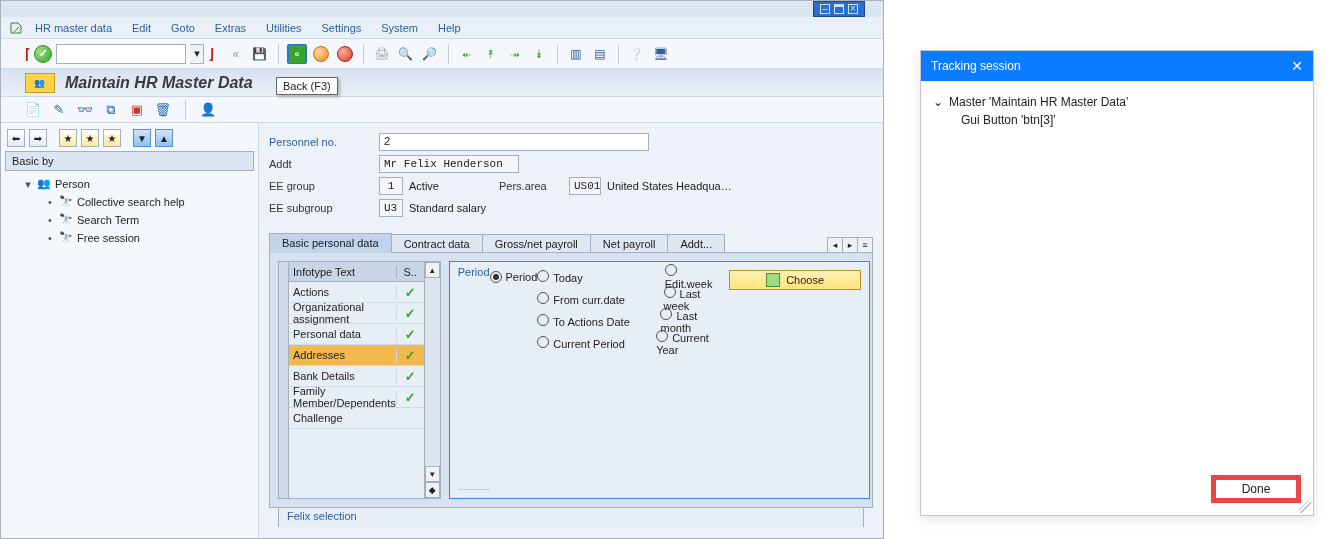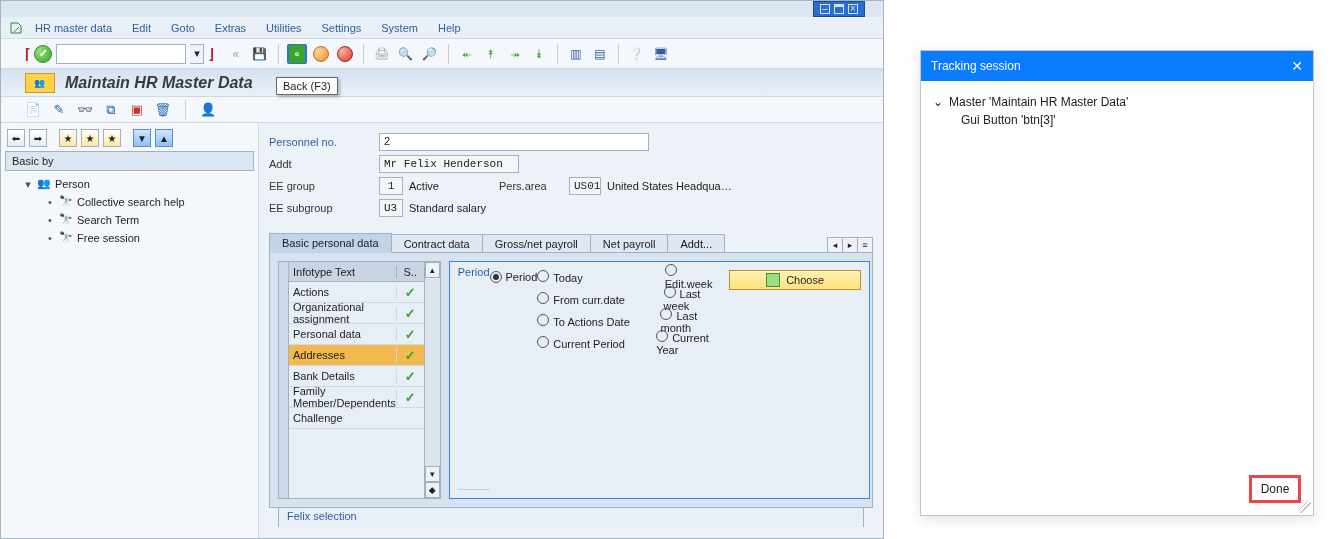--- a/index.html
+++ b/index.html
@@ -380,22 +380,22 @@
     padding:0 10px;
   }
   .tp-header .close { margin-left:auto; font-size:14px; cursor:default;}
   .tp-body { padding:12px 12px; }
   .tp-node { display:flex; align-items:center; gap:6px; padding:2px 0; }
   .tp-node.indent { padding-left:28px; }
   .chevron { display:inline-block; width:10px; transform:rotate(0deg); }
   .done-btn {
     position:absolute;
     right:12px; bottom:12px;
-    width:52px; height:28px;
-    border:3px solid #ef4444;
+    width:90px; height:28px;
+    border:5px solid #ef4444;
     background:#fff;
     display:flex;align-items:center;justify-content:center;
   }
   .resize-grip {
     position:absolute; right:2px; bottom:2px;
     width:12px;height:12px;
     background:
       linear-gradient(135deg, transparent 0 6px, #b8bec5 6px 7px, transparent 7px 9px, #b8bec5 9px 10px, transparent 10px);
   }
   svg{display:block;}

